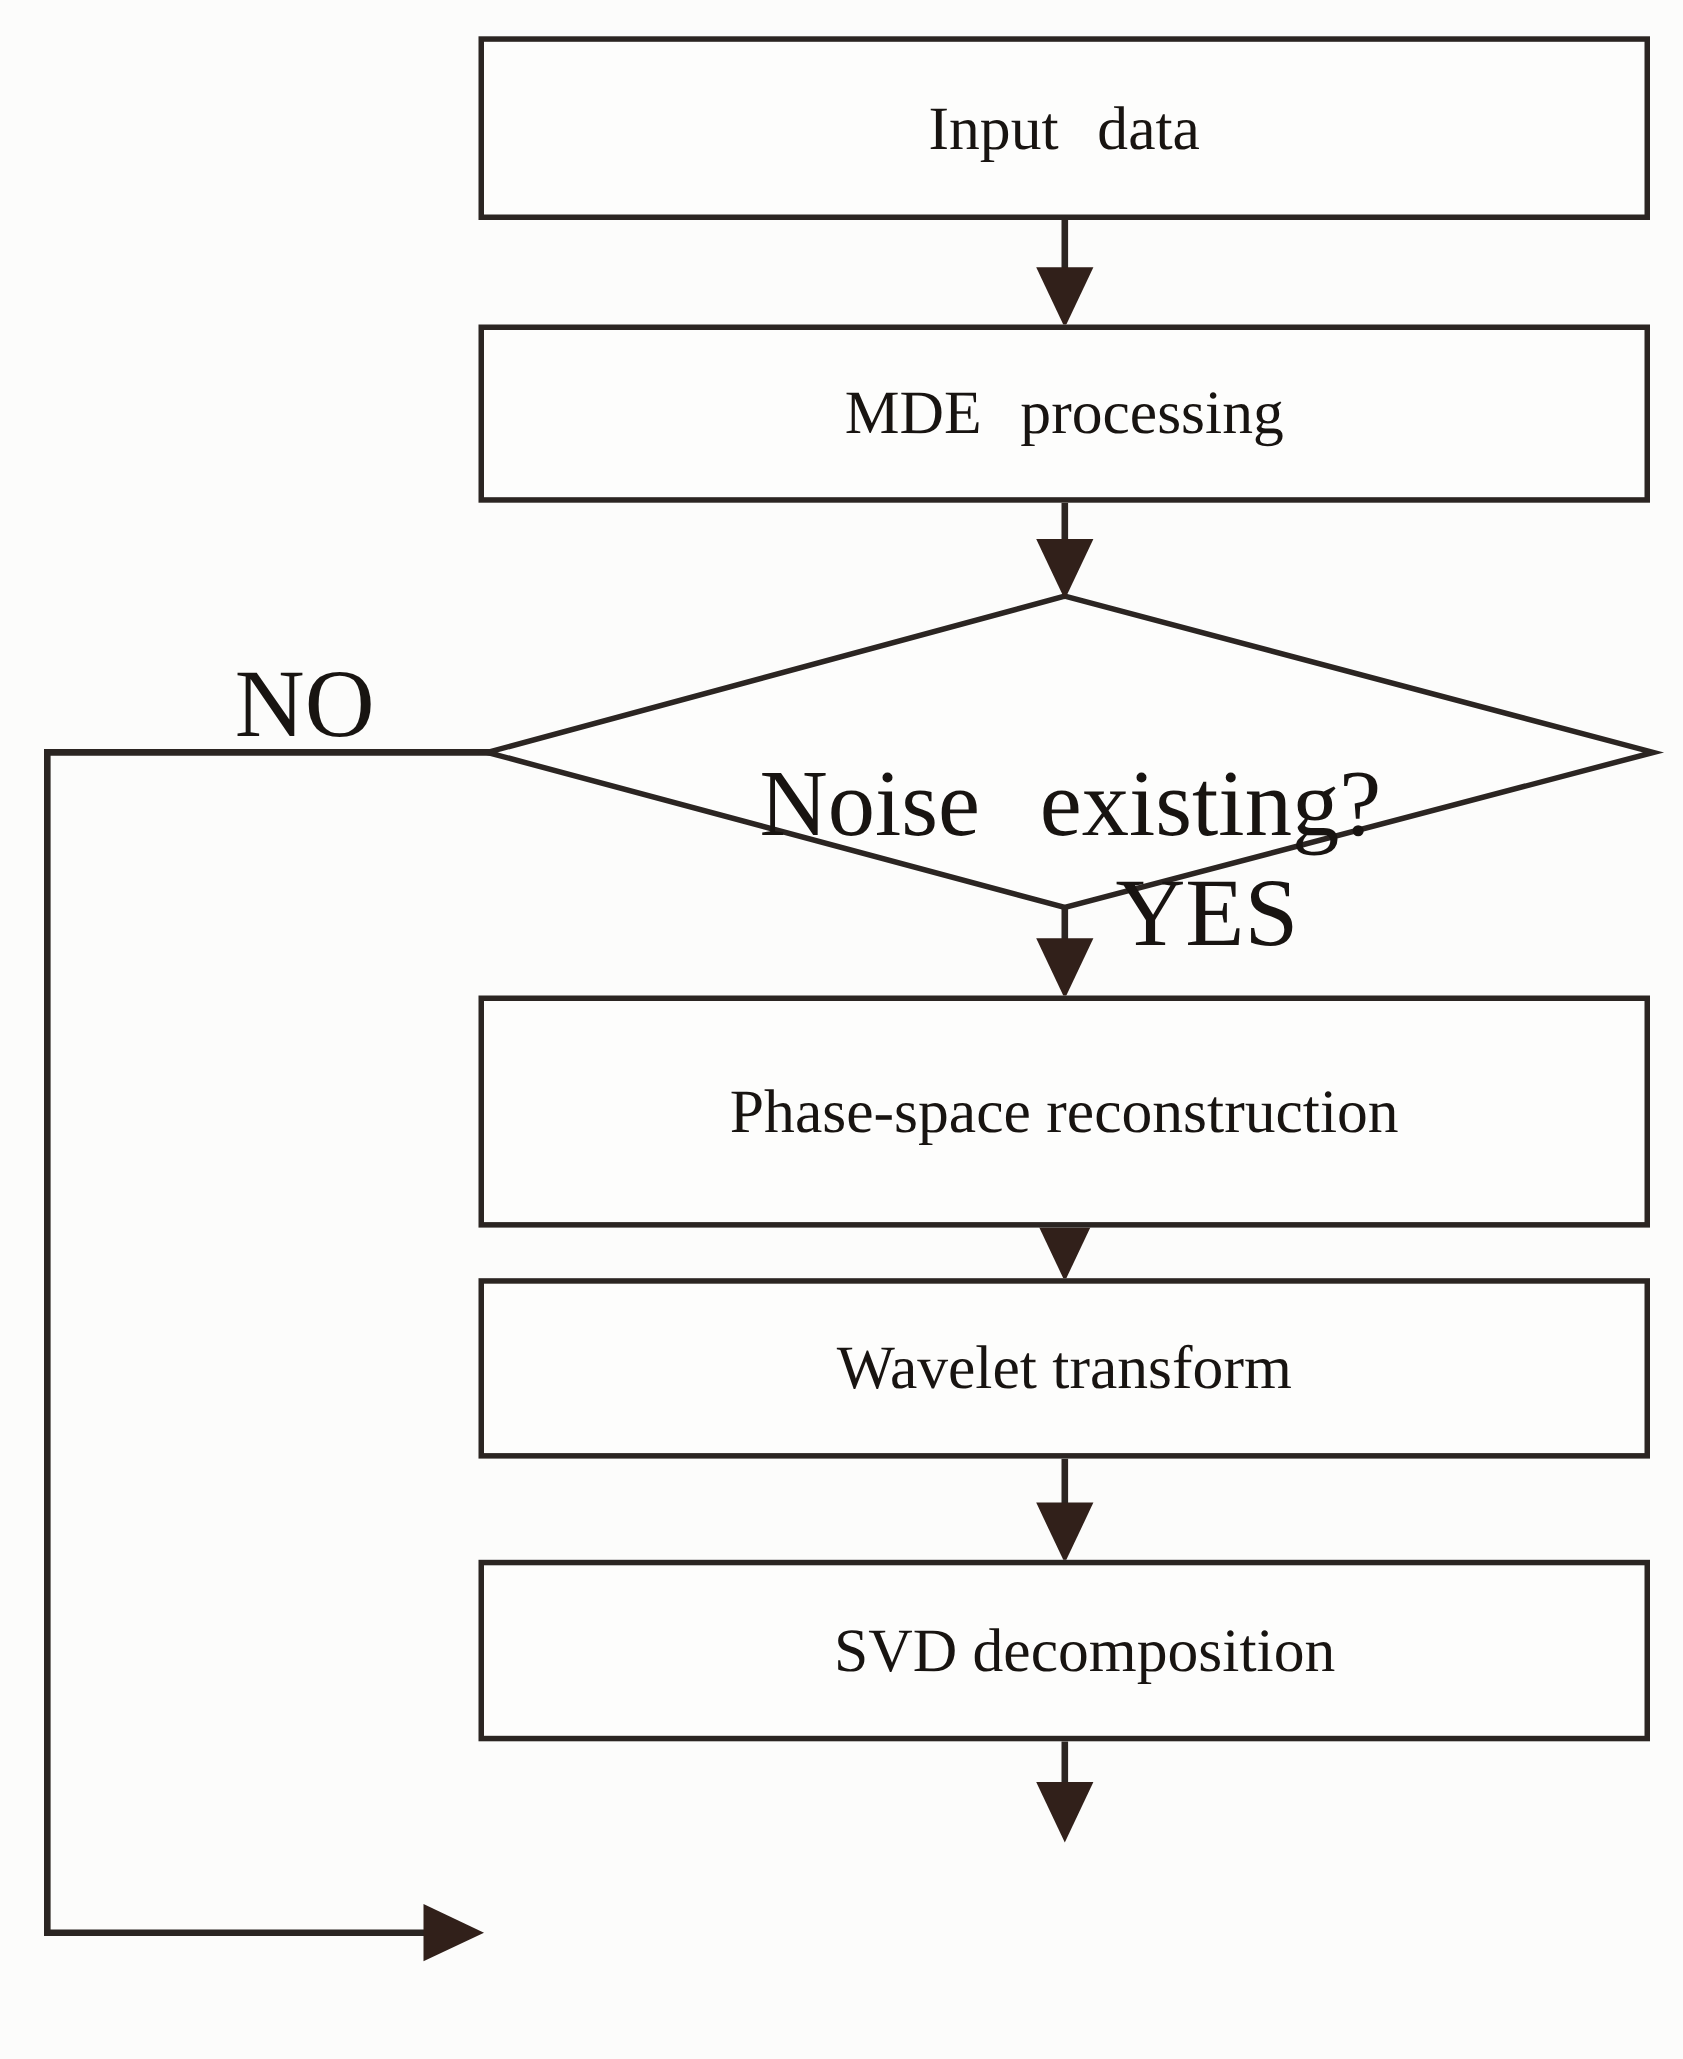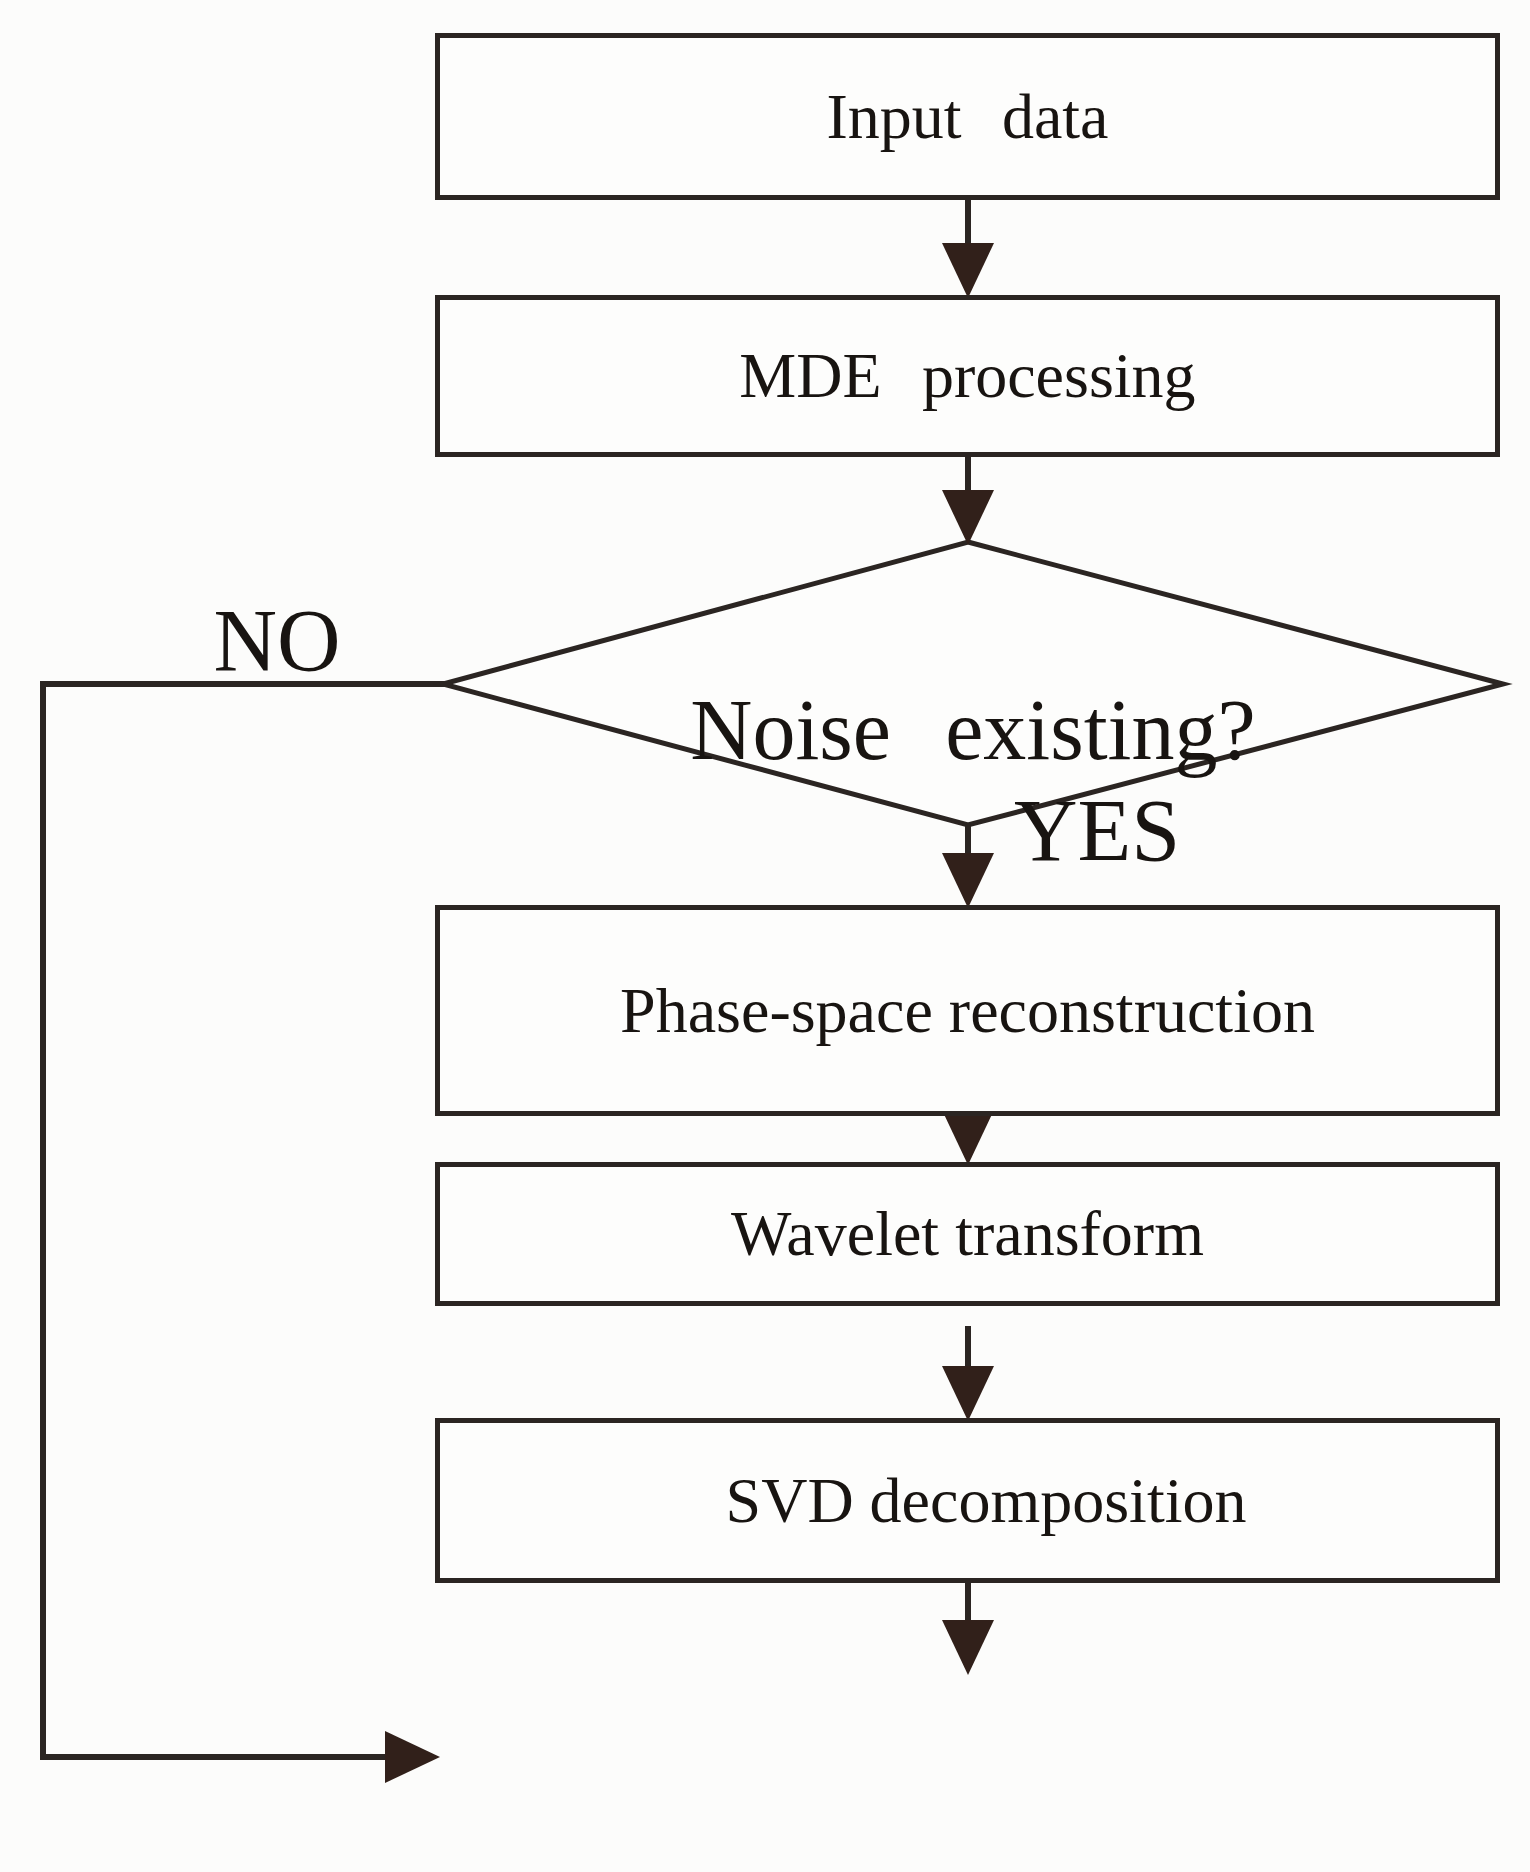--- a/index.html
+++ b/index.html
@@ -12,27 +12,27 @@
     overflow:hidden;
   }
   #wires{position:absolute;left:0;top:0;width:1530px;height:1872px;}
   .node{
     position:absolute;
     left:435px;width:1065px;
     box-sizing:border-box;
     border:5px solid #2b2522;
     background:#fdfdfc;
     display:flex;align-items:center;justify-content:center;
-    font-size:64px;line-height:1;
+    font-size:56px;line-height:1;
     white-space:nowrap;
   }
   .n-input  {top:33px;  height:167px;}
   .n-mde    {top:295px; height:162px;}
   .n-phase  {top:905px; height:211px;}
-  .n-wavelet{top:1162px;height:144px;}
+  .n-wavelet{top:1162px;height:164px;}
   .n-svd    {top:1418px;height:165px;padding-left:37px;}
   .n-output {top:1672px;height:165px;}
   .ws-wide{word-spacing:0.38em;}
   .edge-label{
     position:absolute;
     font-size:88px;line-height:90px;
     white-space:nowrap;
   }
   .lbl-decision{
     position:absolute;

